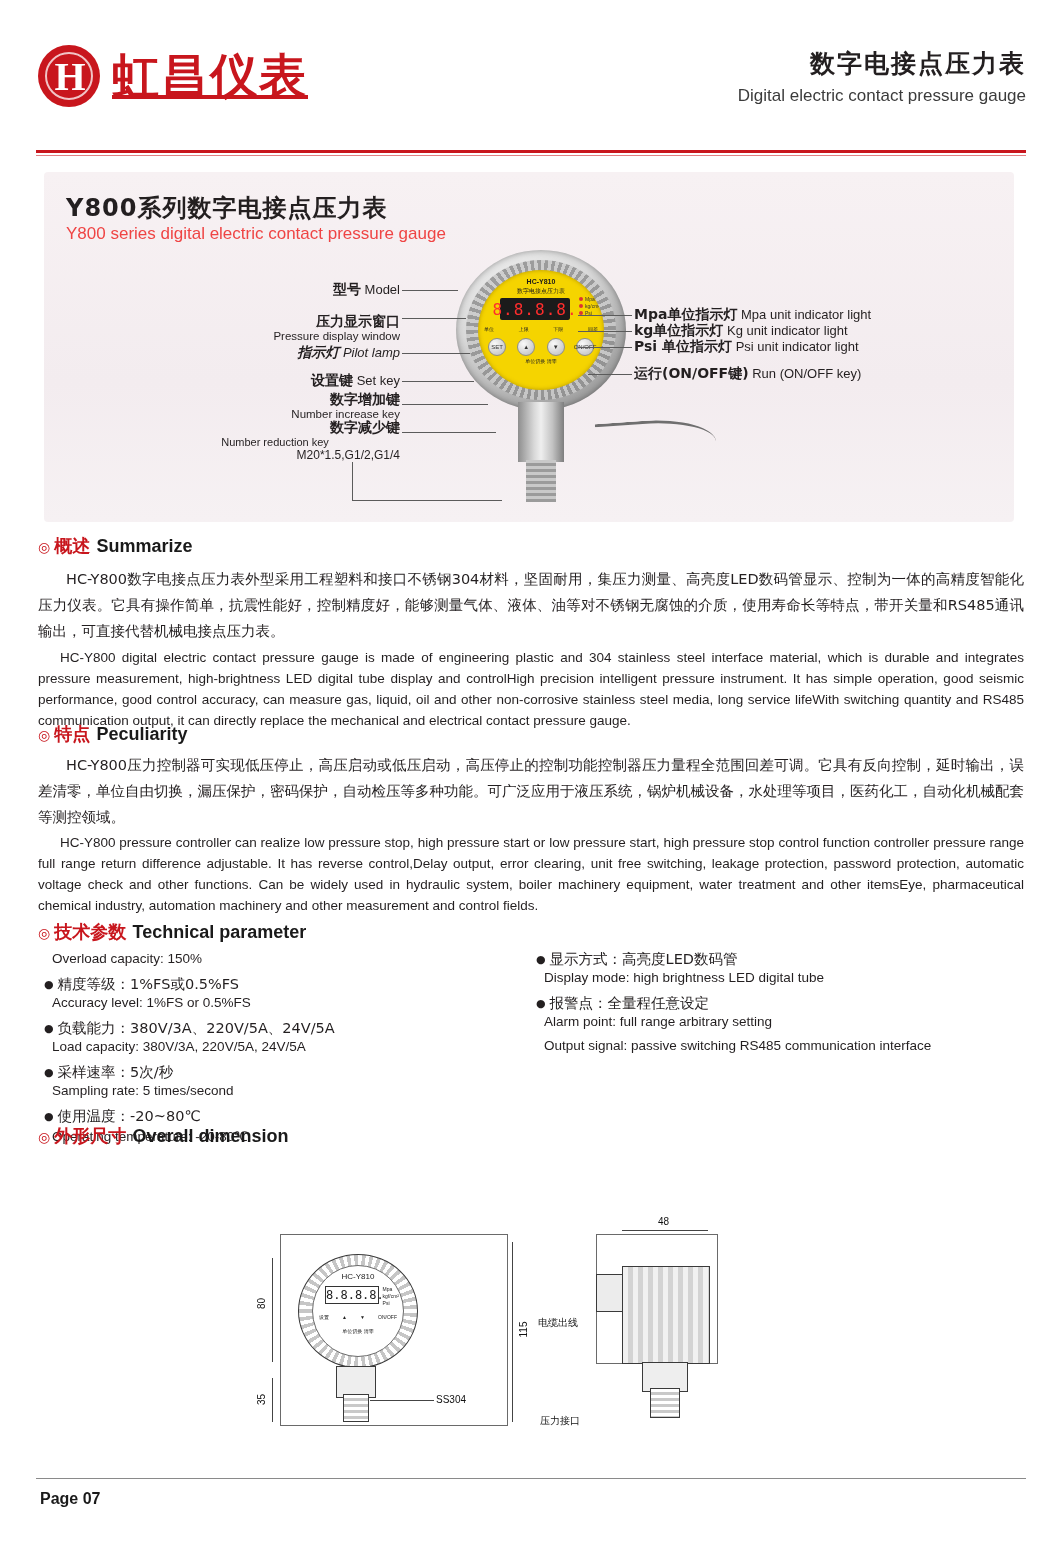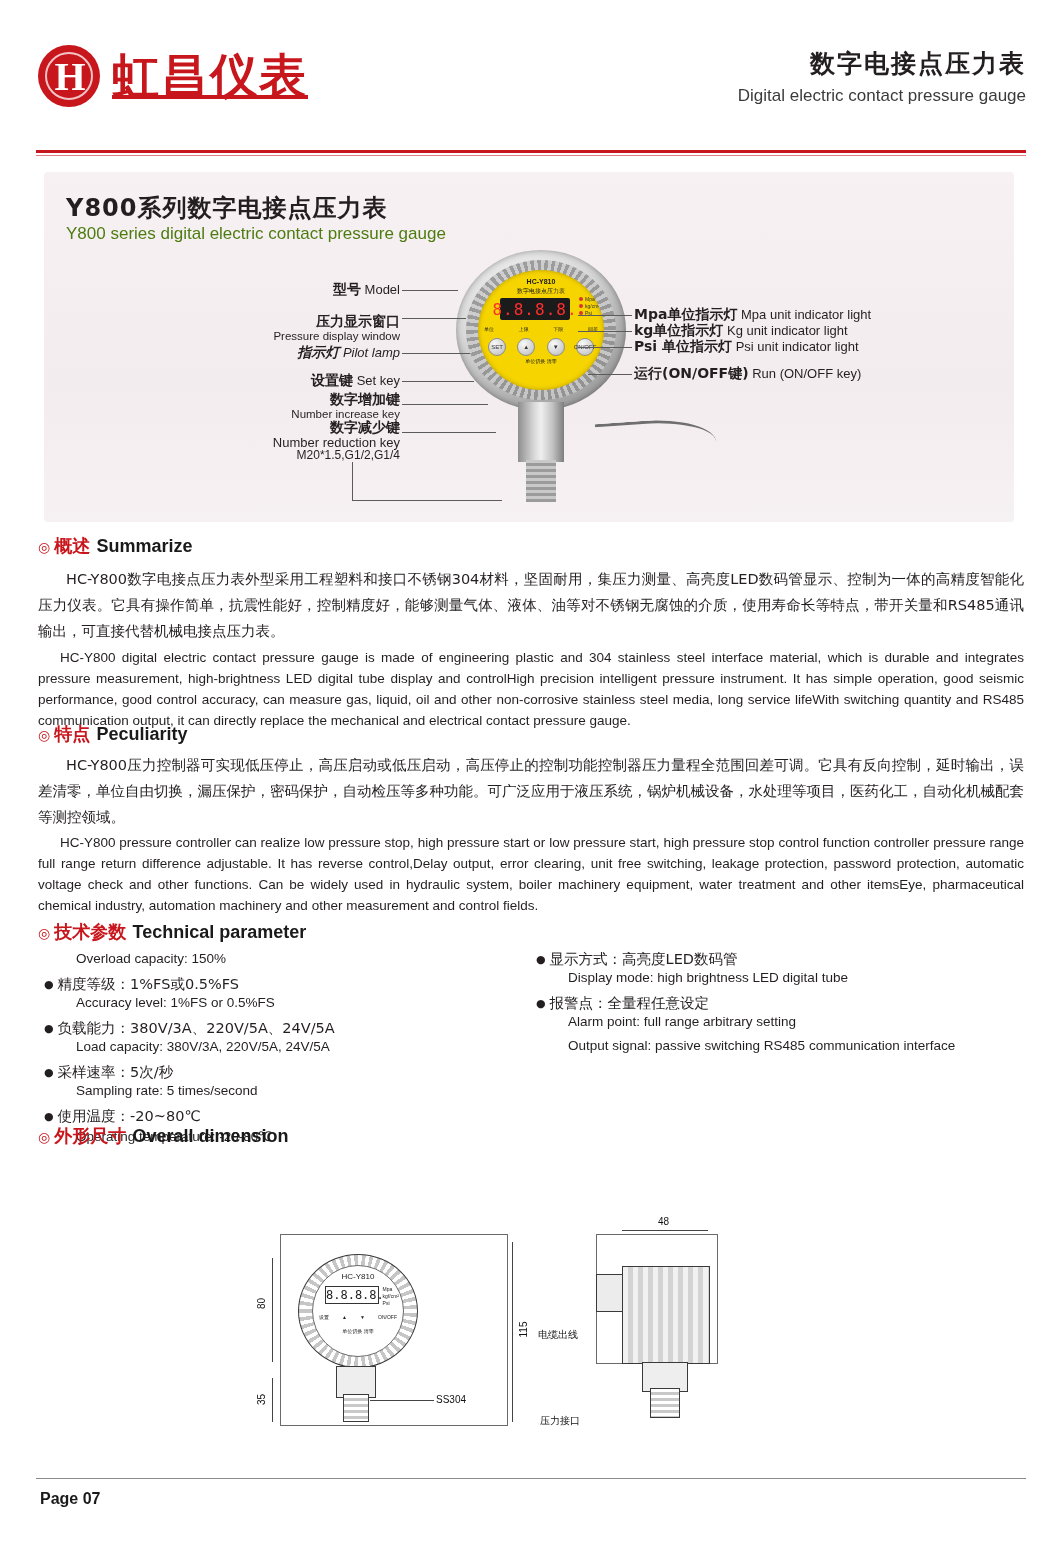--- a/index.html
+++ b/index.html
@@ -56,21 +56,21 @@
     background:linear-gradient(180deg,#f7f1f3 0%, #f3ecef 60%, #f6f1f3 100%);
     border-radius:4px;
   }
   .hero-title-cn {
     position:absolute; left:66px; top:192px;
     font-size:24px; font-weight:bold; letter-spacing:1px;
     font-family:"DejaVu Sans", sans-serif;
   }
   .hero-title-en {
     position:absolute; left:66px; top:224px;
-    font-size:17px; color:#4d7c0f;
+    font-size:17px; color:#ef4444;
   }
 
   
   .gauge { position:absolute; left:446px; top:250px; width:190px; height:265px; }
   .bezel{
     position:absolute; left:10px; top:0; width:170px; height:160px;
     border-radius:50%;
     background:radial-gradient(circle at 38% 28%, #f2f2f2 0%, #d9d9d9 45%, #9a9a9a 78%, #bdbdbd 100%);
     box-shadow:inset 0 0 6px rgba(0,0,0,.35);
   }
@@ -164,21 +164,21 @@
   }
 
   
   .specs { position:absolute; left:44px; top:950px; width:980px; }
   .spec-col { position:absolute; width:470px; }
   .spec-item { margin-bottom:9px; }
   .spec-cn {
     font-size:14.5px; font-family:"DejaVu Sans", sans-serif;
   }
   .spec-cn .bullet{ font-size:11px; margin-right:4px; vertical-align:1px;}
-  .spec-en { font-size:13.5px; margin-left:32px; margin-top:1px;}
+  .spec-en { font-size:13.5px; margin-left:8px; margin-top:1px;}
 
   
   .dim-area {
     position:absolute; left:250px; top:1228px; width:560px; height:220px;
     font-size:10px; color:#222;
   }
   .dim-box { position:absolute; border:1px solid #444; }
   .dimline { position:absolute; background:#444; }
   .dim-label{ position:absolute; font-size:10px; color:#111; }
 
@@ -311,21 +311,21 @@
 <div class="lead" style="left:402px; top:381px; width:72px;"></div>
 
 <div class="callout left" style="left:150px; top:392px; width:250px;">
   <div class="cn">数字增加键</div>
   <div style="font-size:11.5px;">Number increase key</div>
 </div>
 <div class="lead" style="left:402px; top:404px; width:86px;"></div>
 
 <div class="callout left" style="left:150px; top:420px; width:250px;">
   <div class="cn">数字减少键</div>
-  <div style="font-size:13px;">Number reduction key</div>
+  <div style="font-size:11px;text-align:center;">Number reduction key</div>
 </div>
 <div class="lead" style="left:402px; top:432px; width:94px;"></div>
 
 <div class="callout left" style="left:150px; top:448px; width:250px;text-align:right;">
   <div style="font-size:12px;">M20*1.5,G1/2,G1/4</div>
 </div>
 <div class="lead" style="left:352px; top:500px; width:150px;"></div>
 <div class="lead-v" style="left:352px; top:462px; height:38px;"></div>
 
 <div class="callout right" style="left:634px; top:307px; width:330px;">
@@ -447,18 +447,18 @@
   <div class="dimline" style="left:120px; top:172px; width:64px; height:1px;"></div>
   <div class="dim-label" style="left:186px; top:166px;">SS304</div>
 
   <div class="dim-box" style="left:346px; top:6px; width:120px; height:128px; border-color:#6a6a6a;"></div>
   <div class="dimline" style="left:372px; top:2px; width:86px; height:1px;"></div>
   <div class="dim-label" style="left:408px; top:-12px;">48</div>
   <div class="sv-cap"></div>
   <div class="sv-body"></div>
   <div class="sv-neck"></div>
   <div class="sv-thread"></div>
-  <div class="dim-label" style="left:288px; top:88px; font-size:10px;margin-top:12px;">电缆出线</div>
+  <div class="dim-label" style="left:288px; top:88px; font-size:10px;">电缆出线</div>
   <div class="dim-label" style="left:290px; top:186px; font-size:10px;">压力接口</div>
 </div>
 
 <div class="footer-rule"></div>
 <div class="page-no">Page 07</div>
 
 </body></html>

